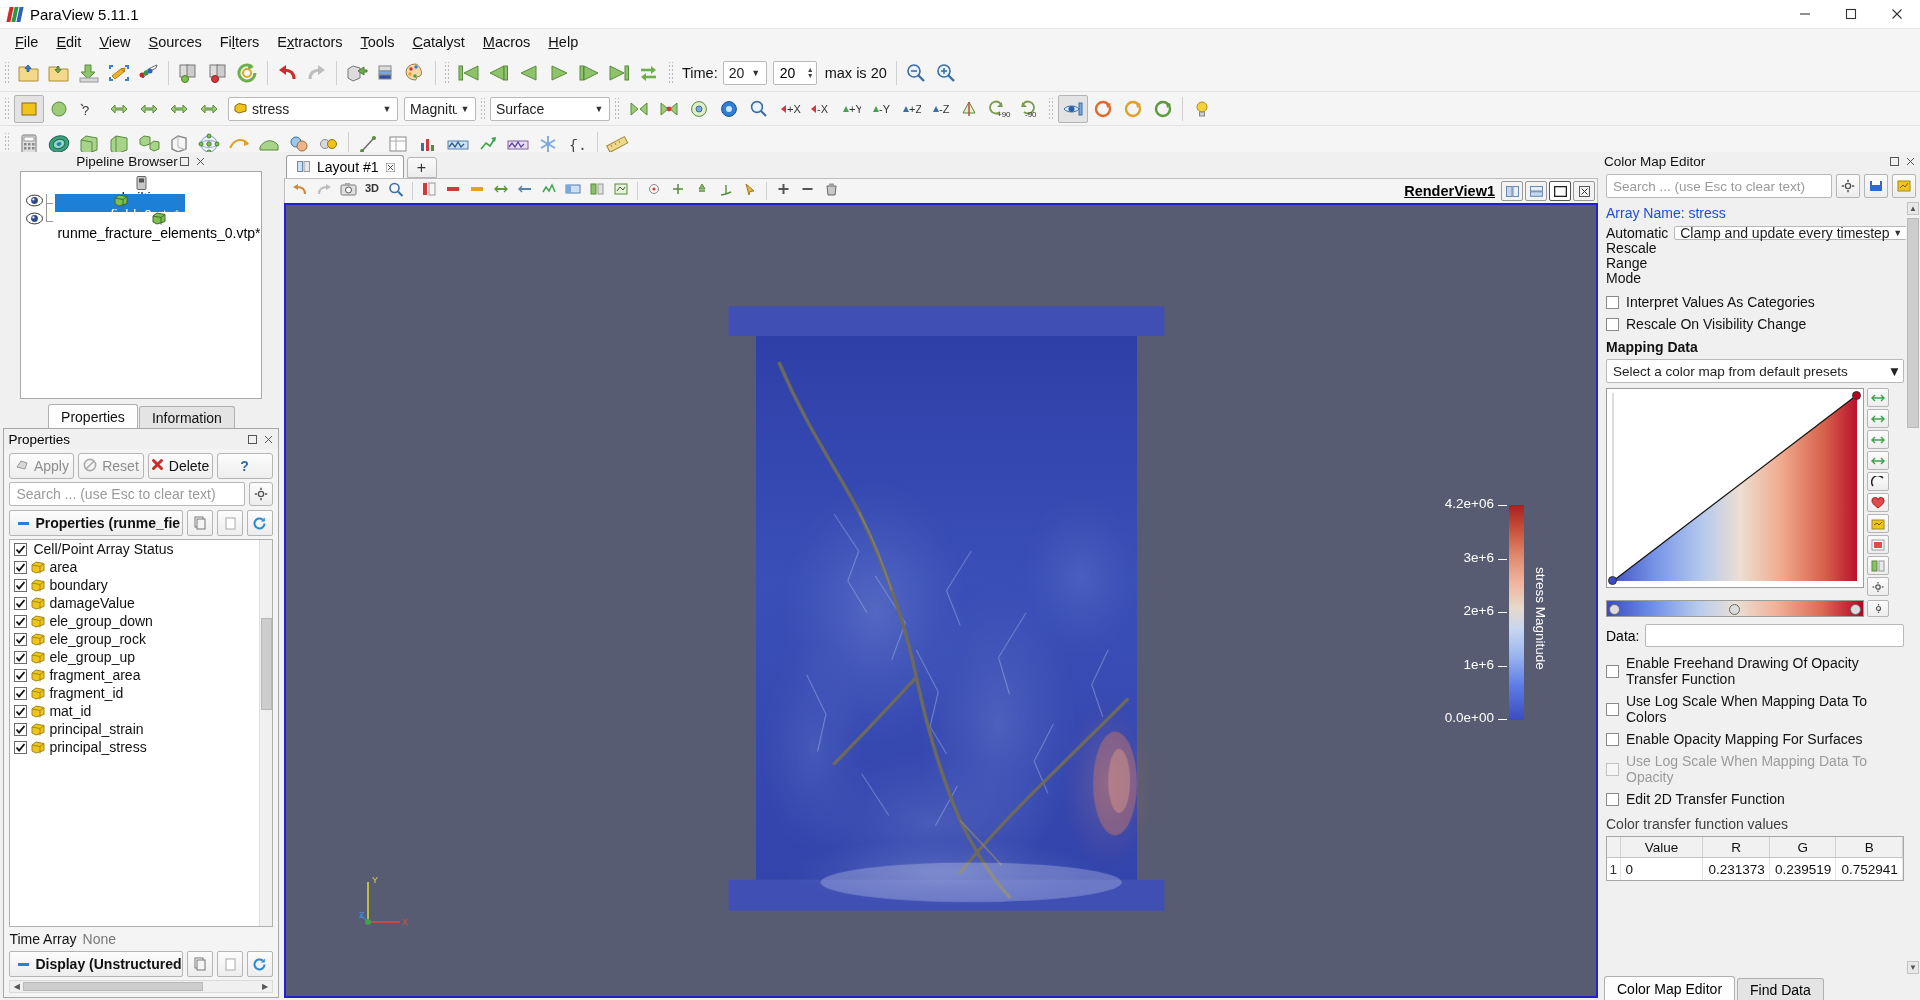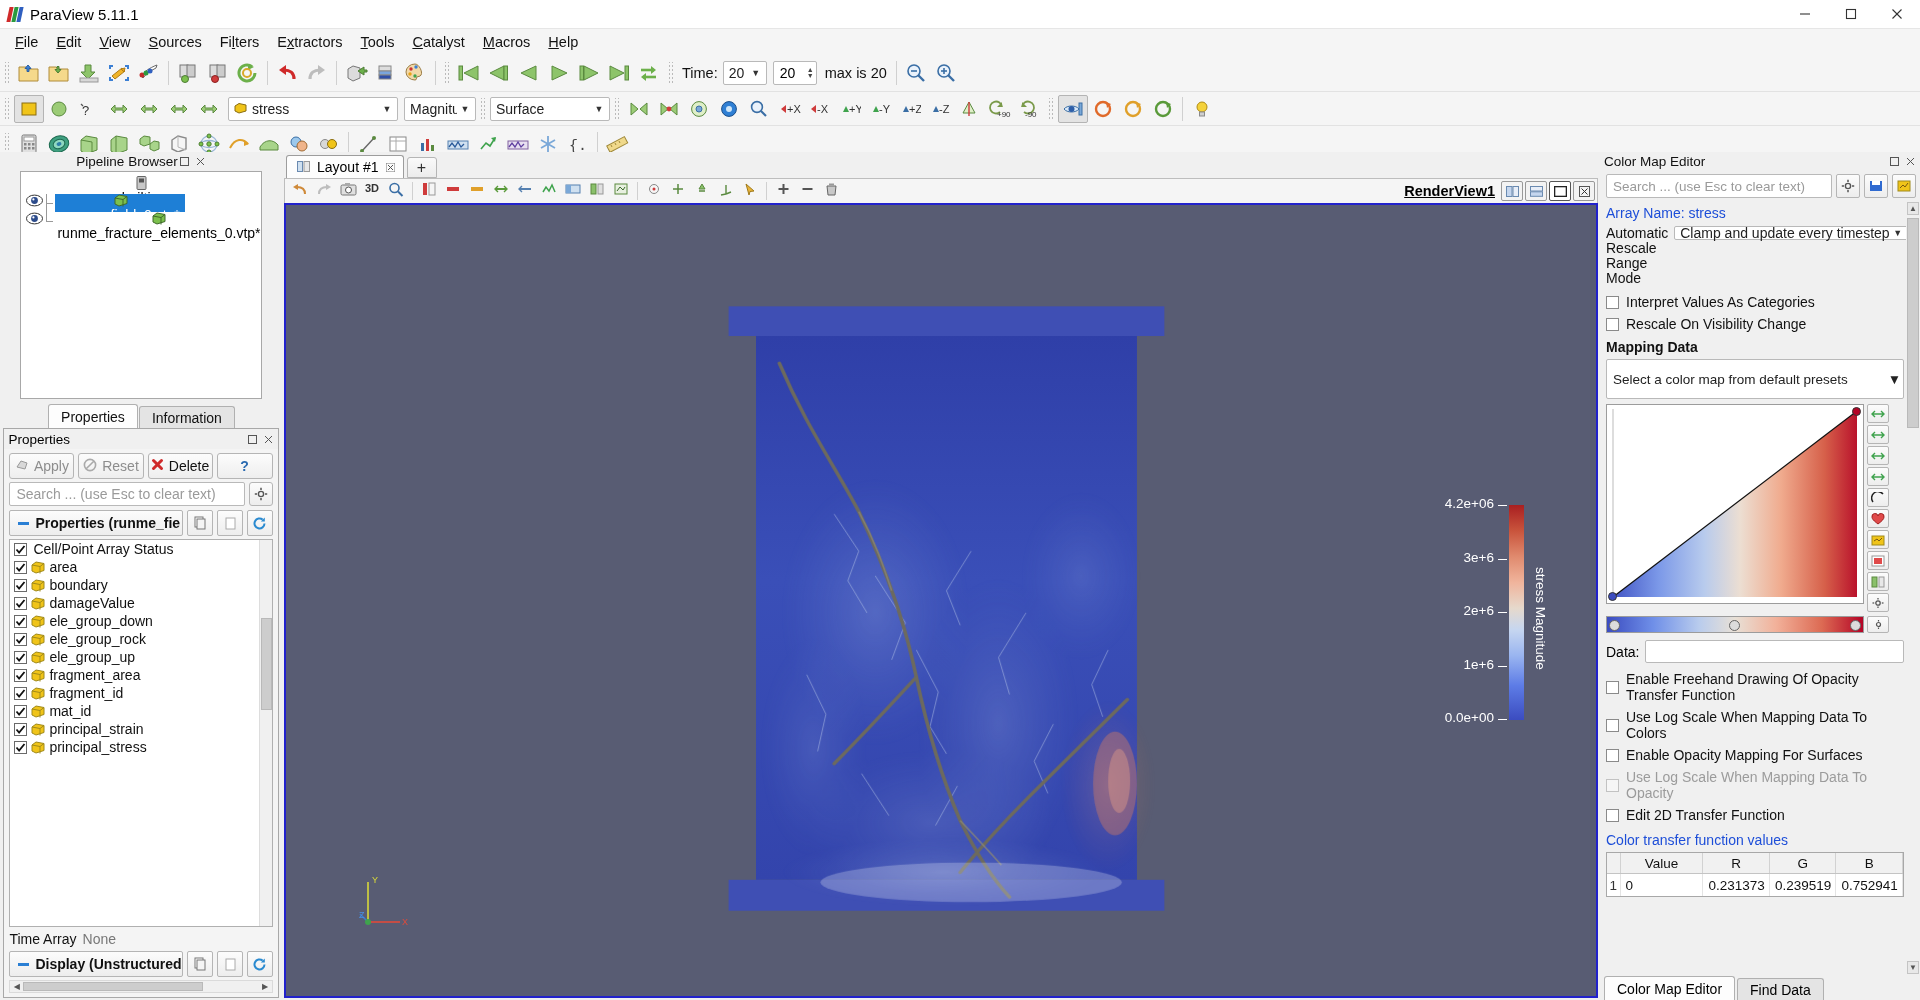--- a/index.html
+++ b/index.html
@@ -148,35 +148,35 @@
              display: flex; align-items: center; justify-content: center; border-radius: 2px; }
   .cme-body { flex: 1; overflow: hidden; position: relative; padding-left: 6px; padding-right: 16px; }
   .arr-name { font-size: 14px; color: #1d4ed8; padding: 3px 0 5px; }
   .auto-row { display: flex; align-items: flex-start; gap: 6px; padding-bottom: 5px; }
   .auto-lbl { font-size: 14px; color: #111; width: 92px; line-height: 15px; }
   .chk-row { display: flex; align-items: center; gap: 7px; padding: 3px 0; font-size: 14px; color: #111; }
   .chk-row.dis { color: #9b9b9b; }
   .chkbox { width: 13px; height: 13px; border: 1px solid #8a8a8a; background: #fff; flex: 0 0 13px; }
   .chkbox.dis { border-color: #c2c2c2; background: #f6f6f6; }
   .sec-hd { font-size: 14px; font-weight: bold; color: #111; padding: 4px 0 4px; }
-  .preset-combo { height: 40px; border: 1px solid #b9b9b9; background: #fff; display: flex;
+  .preset-combo { height: 24px; border: 1px solid #b9b9b9; background: #fff; display: flex;
                   align-items: center; padding: 0 2px 0 6px; font-size: 13.5px; color: #222; border-radius: 2px; }
   .tf-area { display: flex; margin-top: 5px; }
   .tf-canvas { width: 258px; height: 200px; border: 1px solid #9c9c9c; background: #fff; position: relative; }
   .tf-side { display: flex; flex-direction: column; gap: 2px; margin-left: 3px; }
   .tf-sbtn { width: 22px; height: 19px; border: 1px solid #b5b5b5; background: linear-gradient(#fcfcfc,#ededed);
              border-radius: 2px; display: flex; align-items: center; justify-content: center; }
   .colorbar-row { display: flex; margin-top: 4px; align-items: center; }
   .colorbar { width: 258px; height: 17px; border: 1px solid #9c9c9c; position: relative;
               background: linear-gradient(to right, #3b4cc0 0%, #6f8fe8 18%, #b9cced 36%, #e8e0d6 50%, #f2b19a 66%, #dc6a53 84%, #b40426 100%); }
   .cb-handle { position: absolute; top: 3px; width: 11px; height: 11px; border-radius: 50%;
                background: #dcdcdc; border: 1px solid #666; }
   .data-row { display: flex; align-items: center; gap: 6px; padding: 7px 0 5px; font-size: 14px; }
   .data-in { flex: 1; height: 23px; border: 1px solid #b9b9b9; background: #fff; border-radius: 2px; }
-  .ctf-title { font-size: 14px; color: #1d4ed8; padding: 6px 0 4px; }
+  .ctf-title { font-size: 14px; color: #404040; padding: 6px 0 4px; }
   .ctf-table { border: 1px solid #a8a8a8; background: #fff; font-size: 13.5px; }
   .ctf-hdr { display: flex; background: #f1f1f1; border-bottom: 1px solid #c4c4c4; height: 21px; }
   .ctf-hdr div { border-right: 1px solid #d2d2d2; display: flex; align-items: center; justify-content: center; color: #111; }
   .ctf-row { display: flex; height: 22px; }
   .ctf-row div { border-right: 1px solid #e4e4e4; display: flex; align-items: center; padding-left: 5px; color: #111; }
   .c-num { width: 14px; justify-content: center !important; padding-left: 0 !important; color: #333 !important; }
   .c-val { width: 86px; }
   .c-rgb { width: 69px; }
   .cme-tabs { height: 26px; display: flex; align-items: flex-end; padding-left: 4px; background: #f0f0f0; }
   .cme-tab { height: 22px; padding: 0 12px; display: flex; align-items: center; font-size: 14px;

